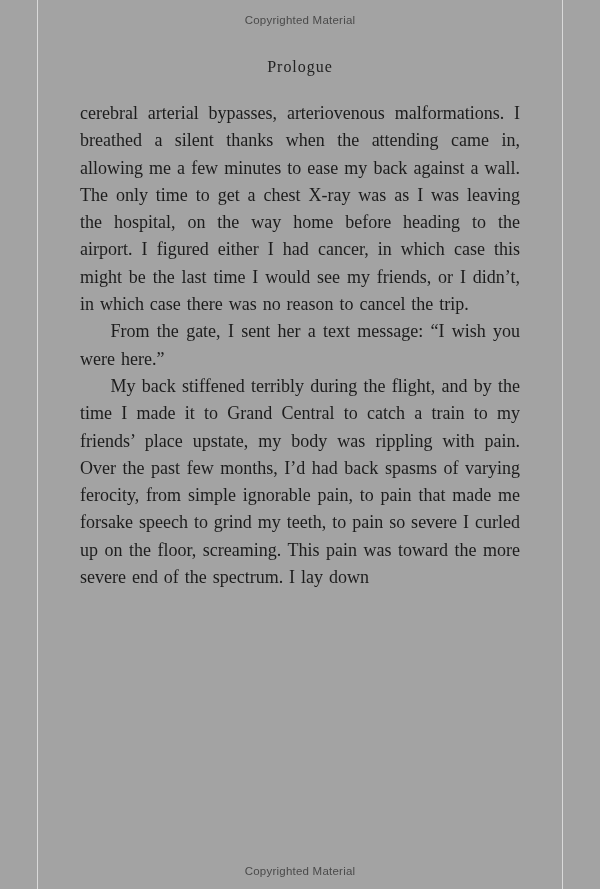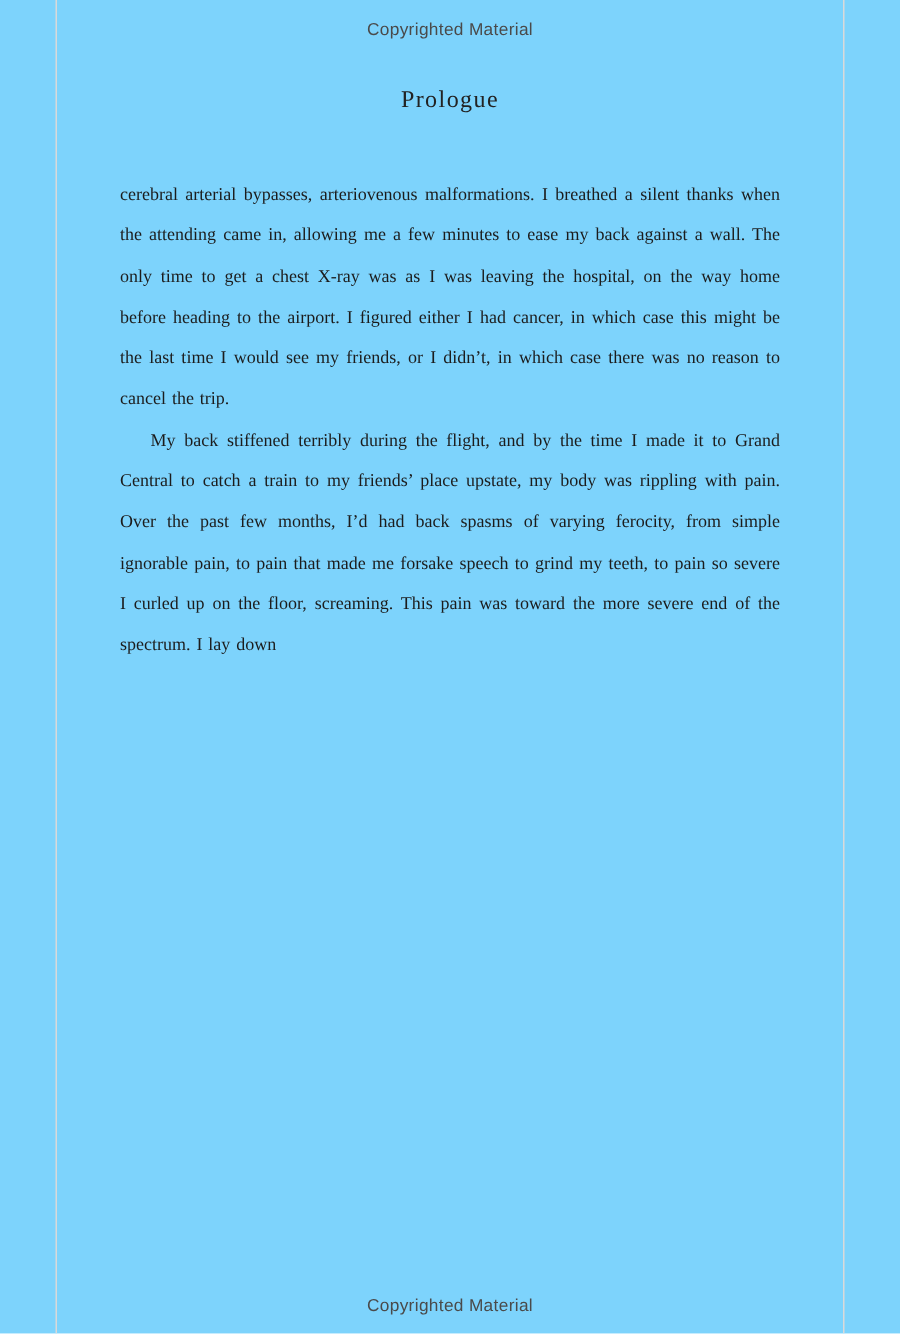--- a/index.html
+++ b/index.html
@@ -1,21 +1,21 @@
 <!DOCTYPE html>
 <html><head>
 <meta charset="utf-8">
 <style>
   * { box-sizing: border-box; }
   html, body { margin: 0; padding: 0; background: #ffffff; }
   .page {
     position: relative;
     width: 600px;
     height: 889px;
-    background: #7dd3fc;
+    background: #a3a3a3;
     font-family: "Liberation Serif", serif;
     color: #1c1c1c;
     overflow: hidden;
   }
   .page-edge {
     position: absolute;
     top: 0;
     bottom: 0;
     width: 1px;
     background: #d9d9d9;
@@ -42,25 +42,24 @@
     text-align: center;
     font-size: 16px;
     letter-spacing: 0.06em;
     color: #222222;
   }
   .body-text {
     position: absolute;
     top: 100px;
     left: 80px;
     width: 440px;
-    font-size: 12px;
+    font-size: 18px;
     line-height: 27.3px;
     text-align: justify;
     color: #1c1c1c;
-    margin-top: 16px;
   }
   .body-text p {
     margin: 0;
     padding: 0;
     text-indent: 1.7em;
     word-spacing: 0.08em;
   }
   .body-text p.no-indent { text-indent: 0; }
   .page-number {
     position: absolute;
@@ -80,19 +79,20 @@
 
   <div class="page-edge left"></div>
   <div class="page-edge right"></div>
 
   <div class="copyright top">Copyrighted Material</div>
 
   <div class="chapter-header">Prologue</div>
 
   <div class="body-text">
       <p class="no-indent">cerebral arterial bypasses, arteriovenous malformations. I breathed a silent thanks when the attending came in, allowing me a few minutes to ease my back against a wall. The only time to get a chest X-ray was as I was leaving the hospital, on the way home before heading to the airport. I figured either I had cancer, in which case this might be the last time I would see my friends, or I didn’t, in which case there was no reason to cancel the trip.</p>
+      <p>From the gate, I sent her a text message: “I wish you were here.”</p>
       <p>My back stiffened terribly during the flight, and by the time I made it to Grand Central to catch a train to my friends’ place upstate, my body was rippling with pain. Over the past few months, I’d had back spasms of varying ferocity, from simple ignorable pain, to pain that made me forsake speech to grind my teeth, to pain so severe I curled up on the floor, screaming. This pain was toward the more severe end of the spectrum. I lay down</p>
     </div>
 
 
   <div class="copyright bottom">Copyrighted Material</div>
 
 </div>
 
 </body></html>

